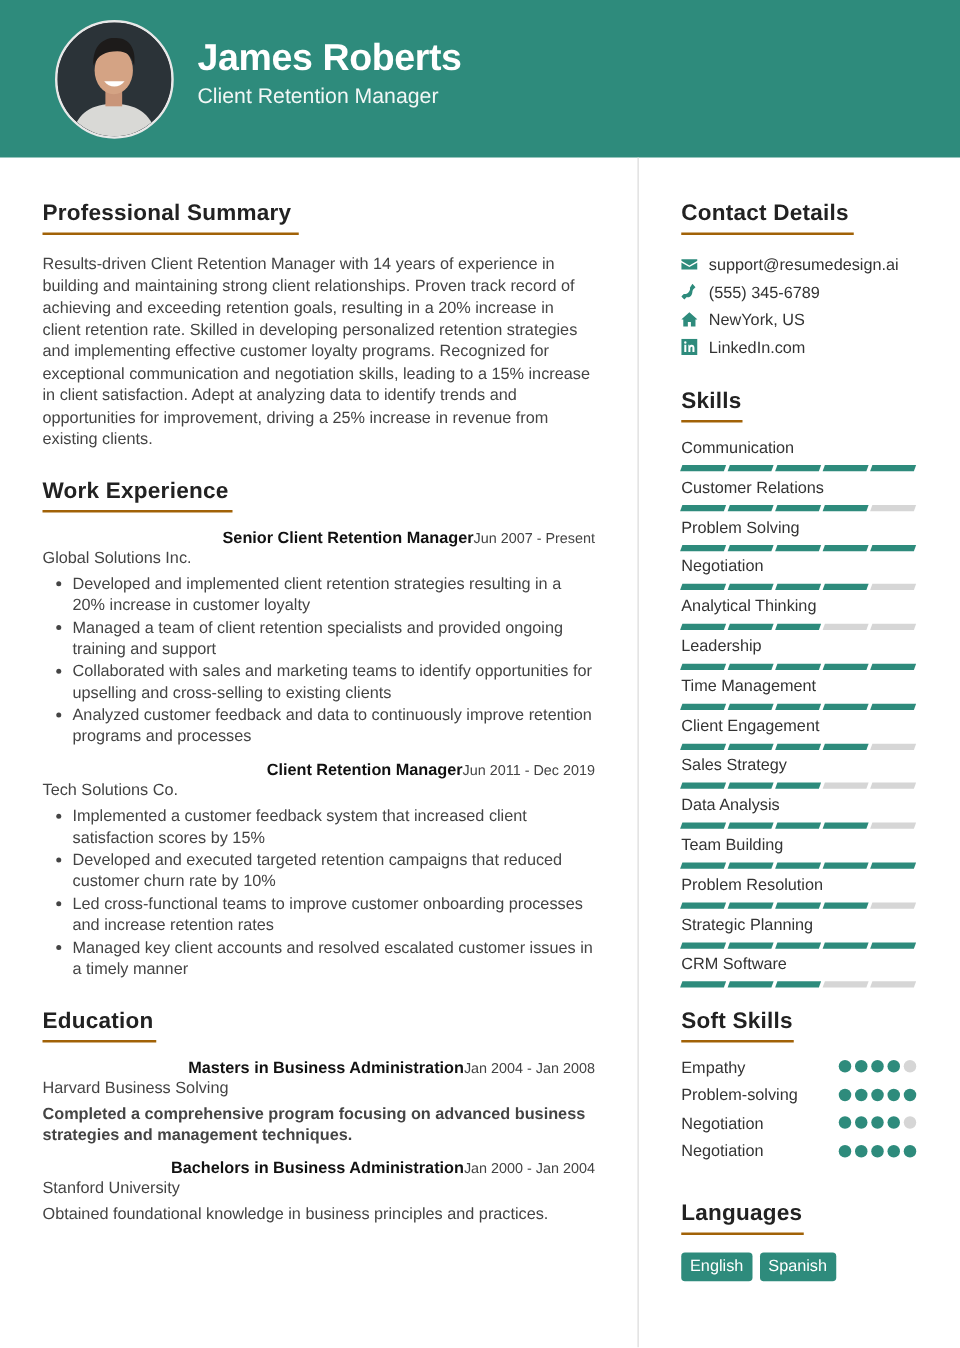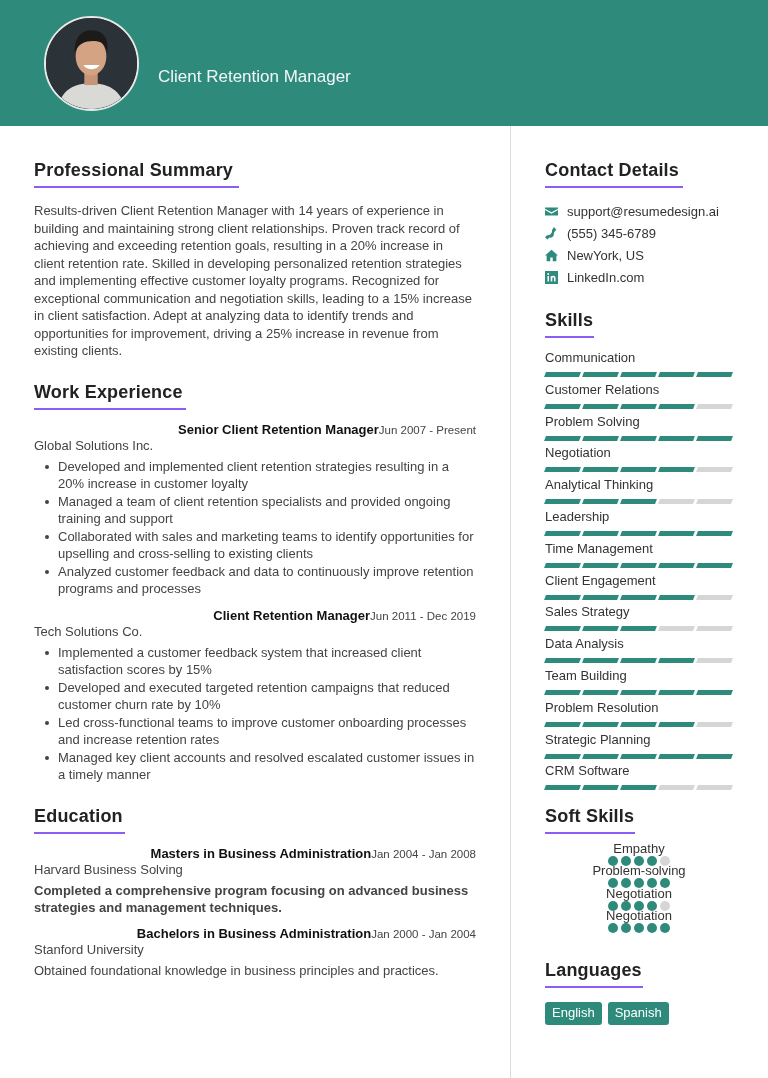--- a/index.html
+++ b/index.html
@@ -28,21 +28,21 @@
     .divider {
       position: absolute; left: 510px; top: 126px; width: 1px; height: 952px;
       background: #dcdcdc;
     }
 
     .left { position: absolute; left: 34px; top: 126px; width: 442px; }
     .right { position: absolute; left: 545px; top: 126px; width: 190px; }
 
     .sec-title {
       font-size: 18px; font-weight: bold; color: #222; letter-spacing: 0.2px;
-      display: inline-block; padding-bottom: 5px; border-bottom: 2px solid #8b5cf6;
+      display: inline-block; padding-bottom: 5px; border-bottom: 2px solid #a16207;
     }
     .para { font-size: 13px; line-height: 17.5px; color: #444; }
 
     .job-head { display: flex; justify-content: flex-end; align-items: baseline; }
     .job-title { font-size: 13px; font-weight: bold; color: #111; }
     .job-date { font-size: 11.5px; color: #444; }
     .job-company { font-size: 13px; color: #444; margin-top: 1px; }
     ul.bullets { list-style: none; margin: 5px 0 0 0; padding: 0; }
     ul.bullets li {
       position: relative; padding-left: 24px; font-size: 13px; line-height: 17.5px; color: #444;
@@ -57,21 +57,21 @@
     .contact-row .ic svg { width: 13px; height: 13px; fill: #2e8b7c; }
 
     .skill { height: 31.8px; }
     .skill-name { font-size: 13px; color: #333; line-height: 17px; }
     .skill-bar { display: flex; gap: 3px; margin-top: 6px; }
     .seg {
       width: 35px; height: 5px; background: #2e8b7c; transform: skewX(-20deg);
     }
     .seg.off { background: #d6d6d6; }
 
-    .soft-row { display: flex; justify-content: center; align-items: center; height: 22.5px; flex-direction: column; }
+    .soft-row { display: flex; justify-content: space-between; align-items: center; height: 22.5px; }
     .soft-name { font-size: 13px; color: #333; }
     .dots { display: flex; gap: 3px; }
     .dot { width: 10px; height: 10px; border-radius: 50%; background: #2e8b7c; }
     .dot.off { background: #d6d6d6; }
 
     .langs { display: flex; gap: 6px; margin-top: 14px; align-items: center; }
     .lang {
       background: #2e8b7c; color: #fff; font-size: 13px; padding: 3px 7px 4px 7px;
       border-radius: 3px; line-height: 16px;
     }
@@ -83,20 +83,21 @@
   <div class="avatar">
     <svg viewBox="0 0 95 95">
       <rect width="95" height="95" fill="#2b3338"></rect>
       <path d="M12 95 C16 74 30 68 47 68 C64 68 78 74 83 95 Z" fill="#d9d9d6"></path>
       <rect x="40" y="54" width="14" height="16" fill="#c99579"></rect>
       <ellipse cx="47" cy="40" rx="16" ry="20" fill="#d4a384"></ellipse>
       <path d="M30 36 C29 18 40 12 49 13 C60 13 66 22 64 36 C62 28 58 24 50 24 C40 24 34 27 30 36 Z" fill="#1d1b1a"></path>
       <path d="M39 49 C43 55 52 55 56 49 Z" fill="#fff"></path>
     </svg>
   </div>
+  <div class="name">James Roberts</div>
   <div class="title">Client Retention Manager</div>
 </div>
 
 <div class="divider"></div>
 
 <div class="left">
 
   <div style="margin-top:34px;">
     <div class="sec-title" style="padding-right:6px;">Professional Summary</div>
     <p class="para" style="margin-top:14px;">Results-driven Client Retention Manager with 14 years of experience in building and maintaining strong client relationships. Proven track record of achieving and exceeding retention goals, resulting in a 20% increase in client retention rate. Skilled in developing personalized retention strategies and implementing effective customer loyalty programs. Recognized for exceptional communication and negotiation skills, leading to a 15% increase in client satisfaction. Adept at analyzing data to identify trends and opportunities for improvement, driving a 25% increase in revenue from existing clients.</p>

